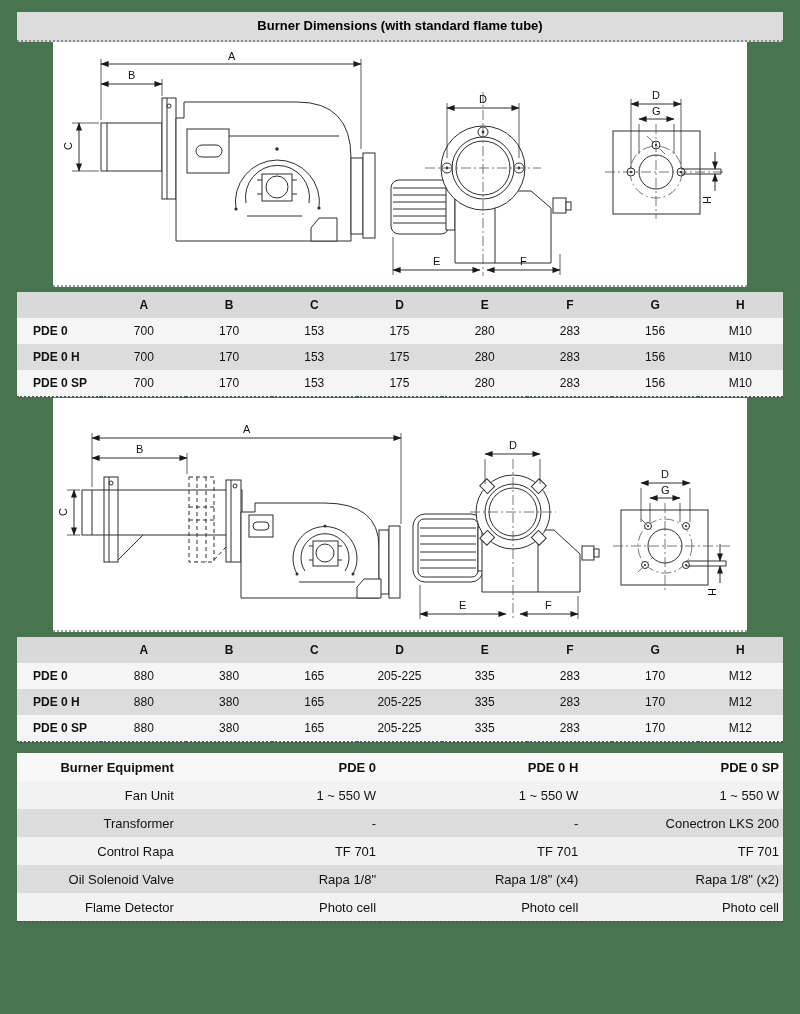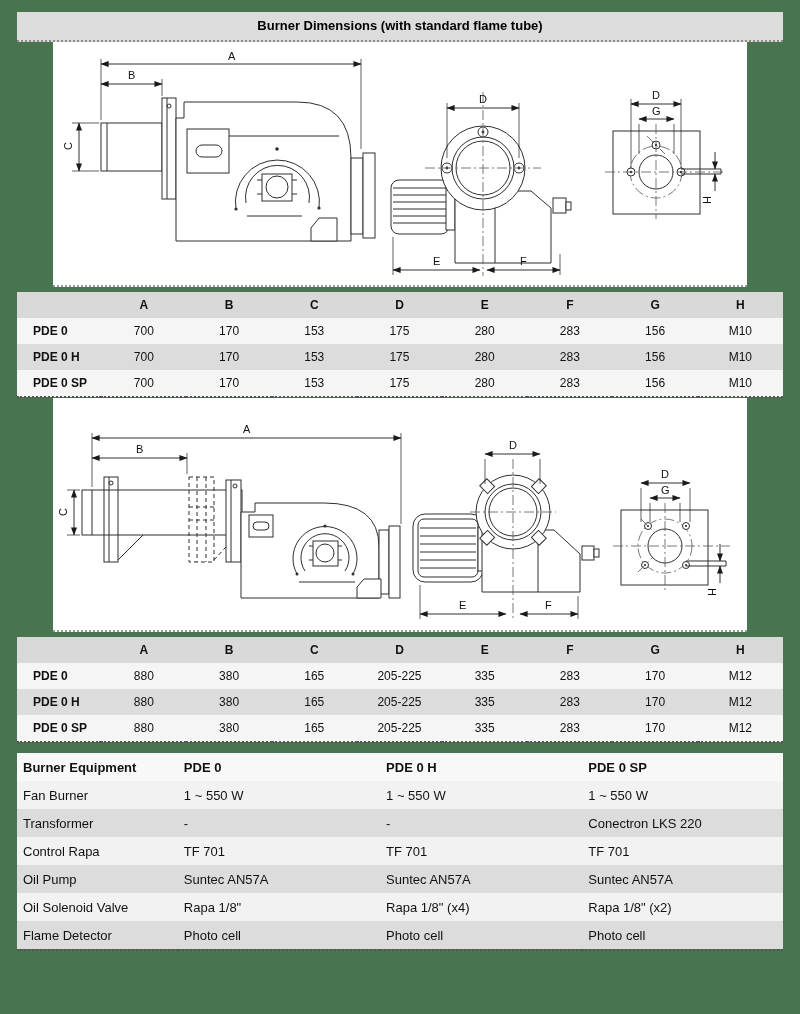--- a/index.html
+++ b/index.html
@@ -18,21 +18,21 @@
   .dim-table th,.dim-table td{height:26px;padding:0;text-align:center;font-weight:normal;}
   .dim-table thead tr{background:#d9d9d9;}
   .dim-table thead th{font-weight:bold;}
   .dim-table tbody tr:nth-child(odd){background:#f5f5f5;}
   .dim-table tbody tr:nth-child(even){background:#dcdcdc;}
   .dim-table .rowlab{text-align:left;padding-left:16px;font-weight:bold;}
   .col-lab{width:11%;}
   .col-dim{width:11.125%;}
   .sec2{margin-top:8px;}
   .equip-table{margin-top:10px;font-size:13px;border-bottom:2px dotted #555;}
-  .equip-table th,.equip-table td{height:28px;padding:0 4px 0 6px;text-align:left;font-weight:normal;
+  .equip-table th,.equip-table td{height:28px;padding:0 4px 0 6px;text-align:right;font-weight:normal;
       overflow:hidden;white-space:nowrap;}
   .equip-table thead tr{background:#f8f8f8;}
   .equip-table thead th{font-weight:bold;}
   .equip-table tbody tr:nth-child(odd){background:#f2f2f2;}
   .equip-table tbody tr:nth-child(even){background:#dcdcdc;}
   .ec1{width:21%;} .ec2{width:26.4%;} .ec3{width:26.4%;} .ec4{width:26.2%;}
   
   .ol{fill:none;stroke:#2e2e2e;stroke-width:1;}
   .olw{fill:#fff;stroke:#2e2e2e;stroke-width:1;}
   .dim{stroke:#1a1a1a;stroke-width:0.9;fill:none;}
@@ -523,44 +523,38 @@
     <thead>
       <tr>
         <th>Burner Equipment</th>
         <th>PDE 0</th>
         <th>PDE 0 H</th>
         <th>PDE 0 SP</th>
       </tr>
     </thead>
     <tbody>
       <tr>
-        <td>Fan Burner</td>
+        <td>Fan Unit</td>
         <td>1 ~ 550 W</td>
         <td>1 ~ 550 W</td>
         <td>1 ~ 550 W</td>
       </tr>
       <tr>
         <td>Transformer</td>
         <td>-</td>
         <td>-</td>
-        <td>Conectron LKS 220</td>
+        <td>Conectron LKS 200</td>
       </tr>
       <tr>
         <td>Control Rapa</td>
         <td>TF 701</td>
         <td>TF 701</td>
         <td>TF 701</td>
       </tr>
       <tr>
-        <td>Oil Pump</td>
-        <td>Suntec AN57A</td>
-        <td>Suntec AN57A</td>
-        <td>Suntec AN57A</td>
-      </tr>
-      <tr>
         <td>Oil Solenoid Valve</td>
         <td>Rapa 1/8"</td>
         <td>Rapa 1/8" (x4)</td>
         <td>Rapa 1/8" (x2)</td>
       </tr>
       <tr>
         <td>Flame Detector</td>
         <td>Photo cell</td>
         <td>Photo cell</td>
         <td>Photo cell</td>

